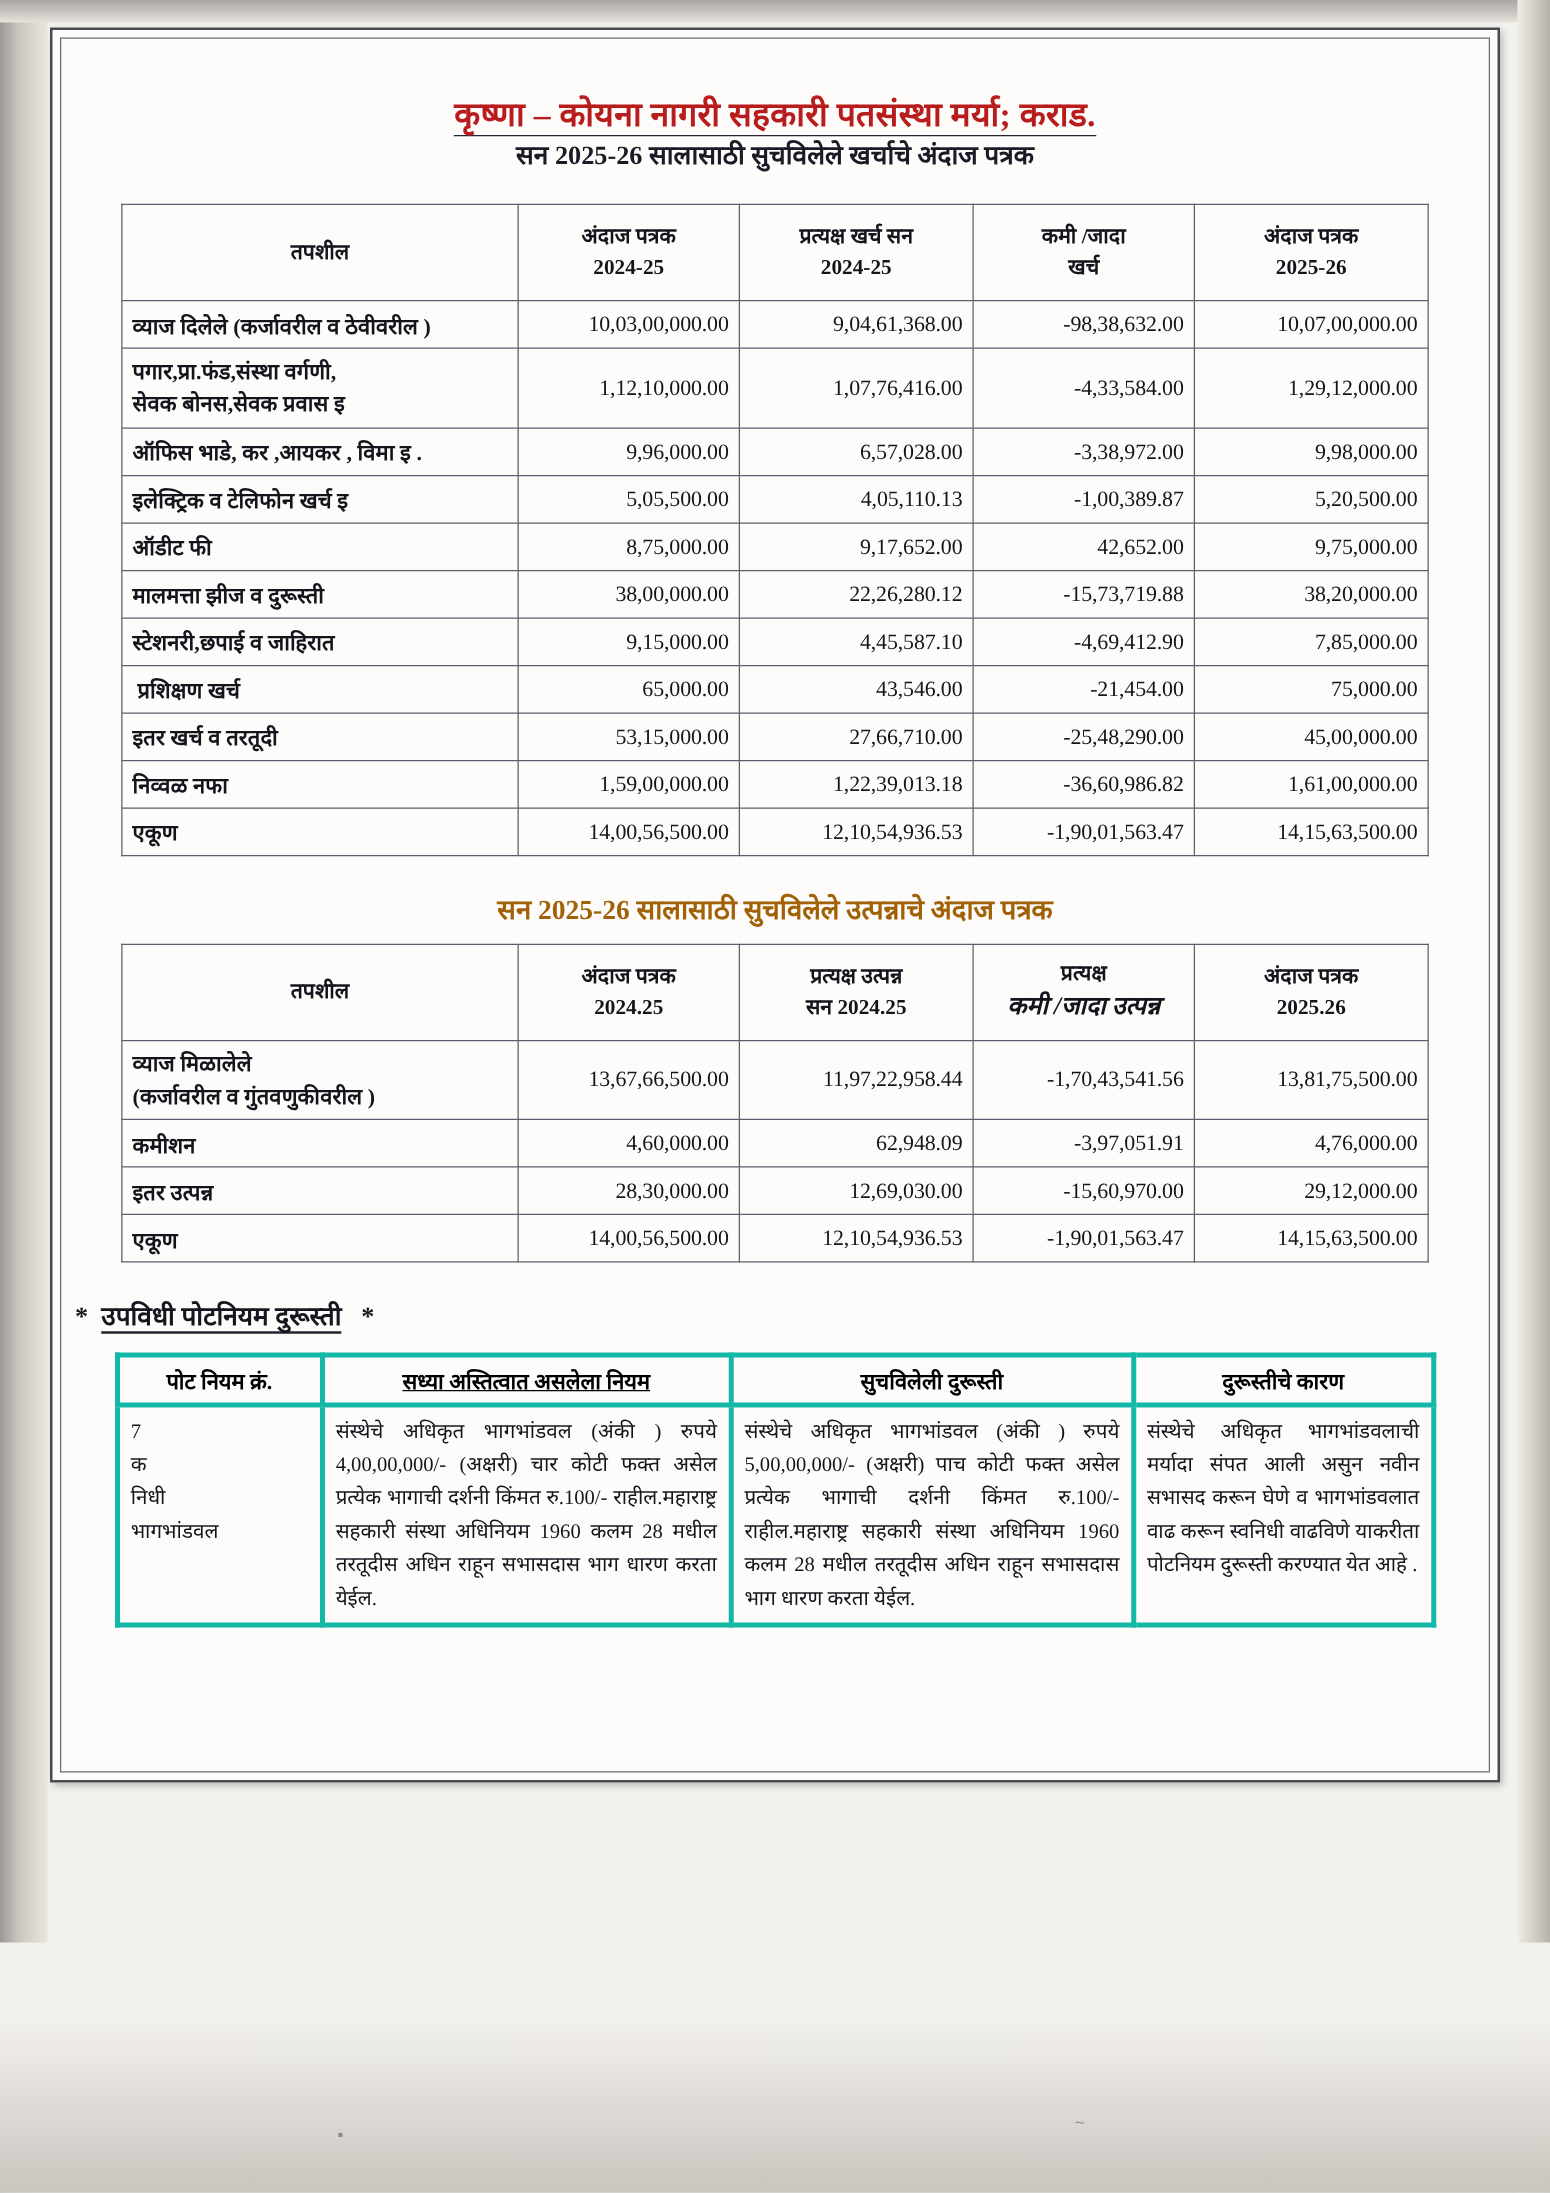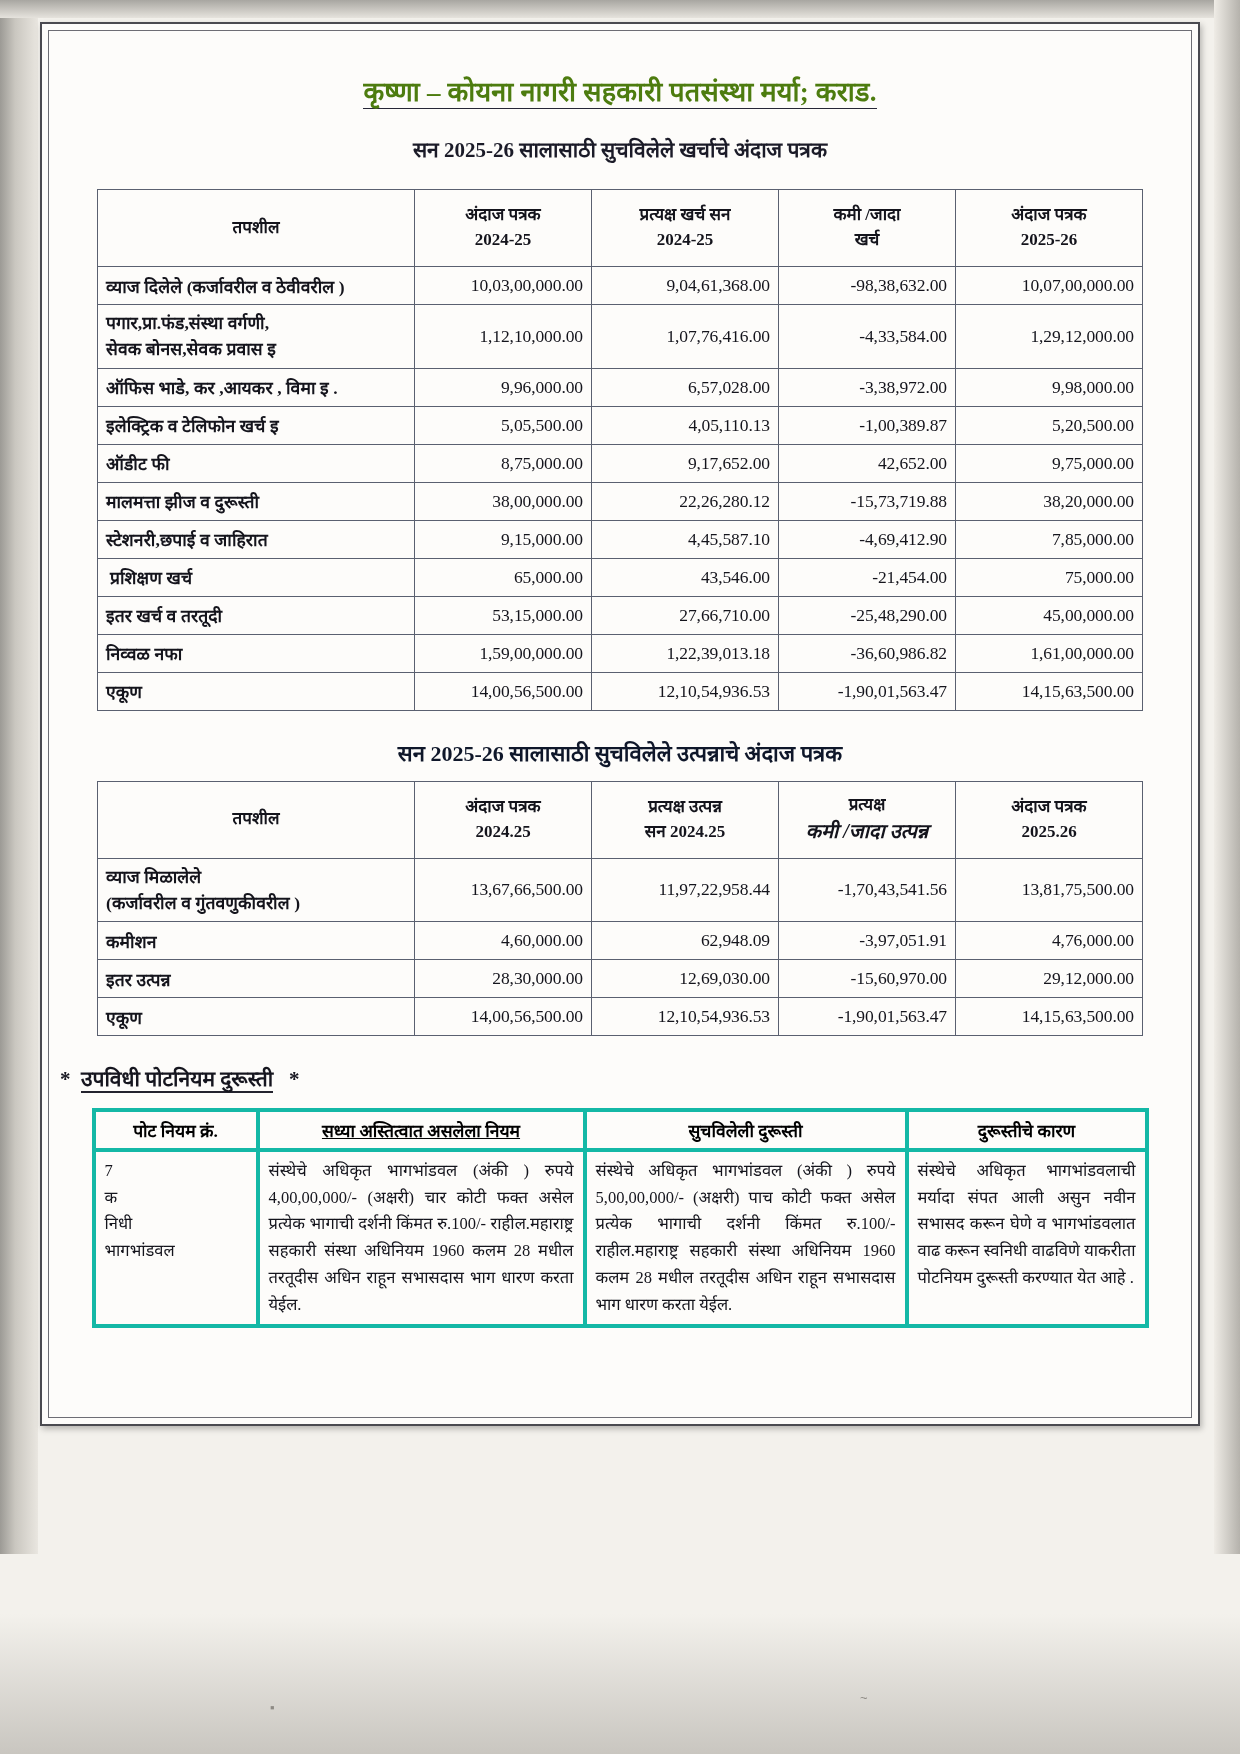--- a/index.html
+++ b/index.html
@@ -16,30 +16,30 @@
   .paper{
     position:absolute;left:40px;top:22px;width:1156px;height:1400px;
     background:#fdfcfa;
     border:2px solid #4a4a50;
     box-shadow:2px 3px 6px rgba(0,0,0,.25);
   }
   .paper-inner{position:absolute;left:6px;top:6px;right:6px;bottom:6px;border:1px solid #6d6d74;}
   .content{position:absolute;left:0;top:0;width:1156px;padding:0 18px;box-sizing:border-box;}
 
   .title1{
-    text-align:center;font-weight:bold;font-size:27px;color:#4d7c0f;
+    text-align:center;font-weight:bold;font-size:27px;color:#b91c1c;
     margin-top:48px;letter-spacing:.2px;
   }
   .title1 span{border-bottom:1px solid #262636;padding-bottom:1px;}
   .title2{
     text-align:center;font-weight:bold;font-size:21px;color:#1b1b28;
-    margin-top:26px;
+    margin-top:0;
   }
   .section-title{
-    text-align:center;font-weight:bold;font-size:22px;color:#0f172a;
+    text-align:center;font-weight:bold;font-size:22px;color:#a16207;
     margin:26px 0 14px 0;
   }
   .section-title3{
     text-align:left;font-weight:bold;font-size:21px;color:#16161f;
     margin:28px 0 16px 0;
   }
   .section-title3 .u{border-bottom:2px solid #23232e;}
 
   table{border-collapse:collapse;width:100%;}
   .tbl{margin:0 auto;width:960px;table-layout:fixed;}

